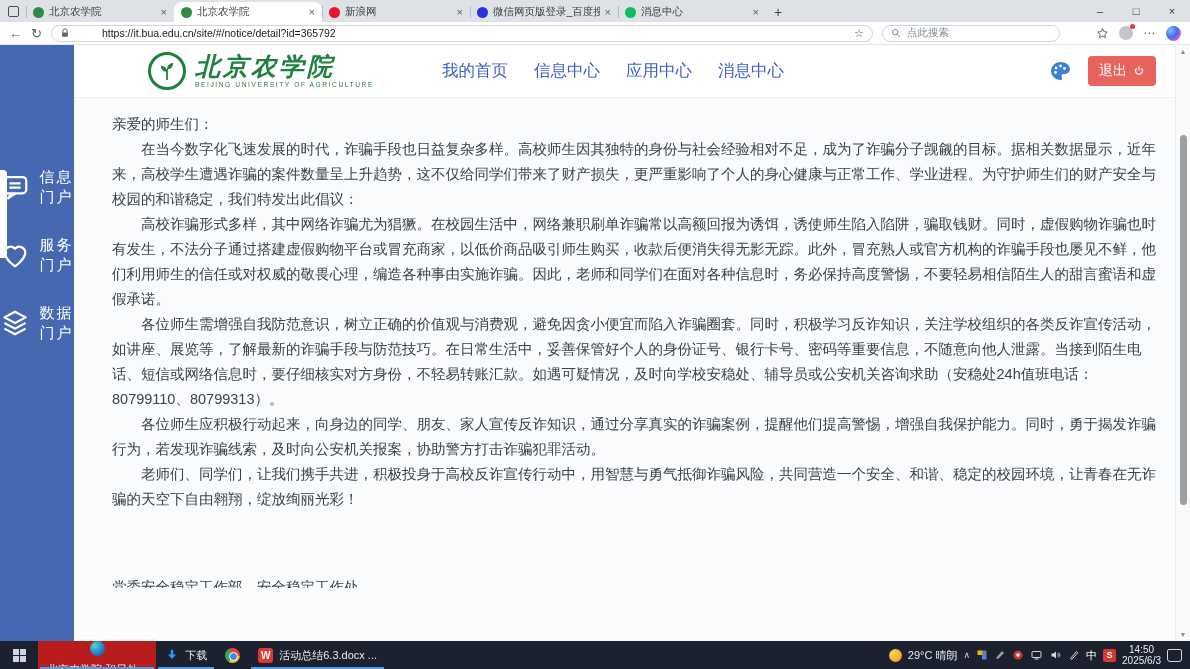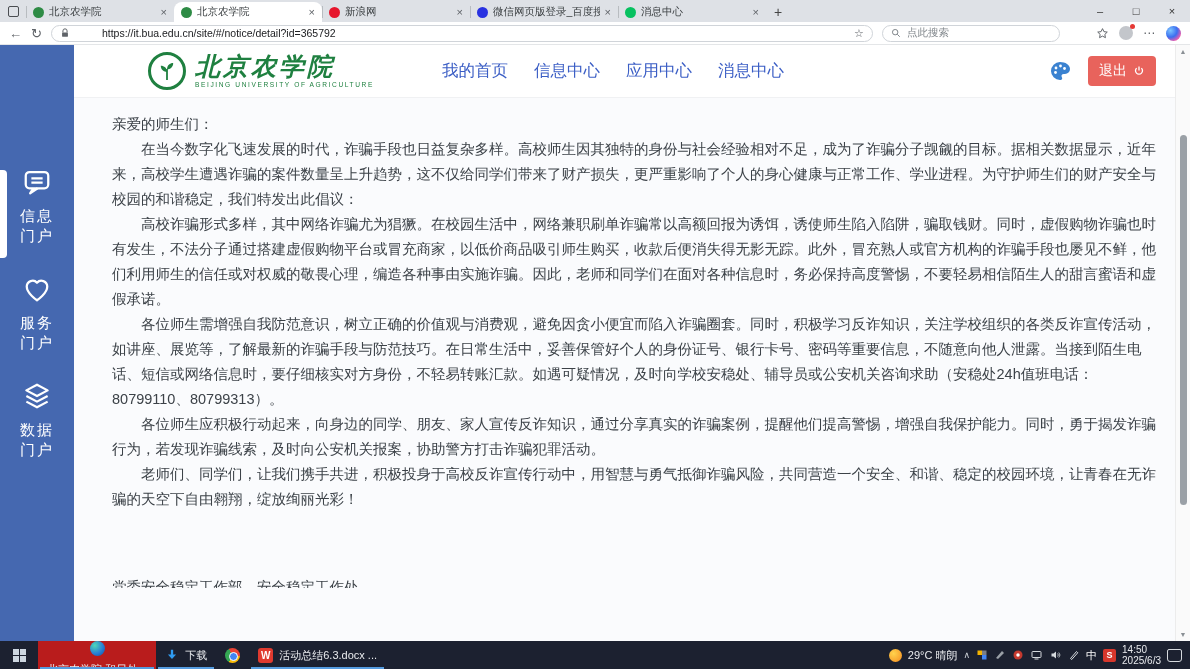--- a/index.html
+++ b/index.html
@@ -33,21 +33,21 @@
   .dots { color:#5f6368; font-size:12px; letter-spacing:1px; }
   .copilot { width:15px; height:15px; border-radius:50%;
              background:radial-gradient(circle at 30% 30%, #7cc4ff, #3b6ff0 45%, #e85fb0 75%, #f7b63c); }
 
   
   .page { position:absolute; top:45px; left:0; right:0; bottom:28px; background:#fafbfd; }
 
   .sidebar { position:absolute; left:0; top:0; width:74px; height:100%; background:#4568b0;
              display:flex; flex-direction:column; align-items:center; padding-top:122px; gap:28px; }
   .side-indicator { position:absolute; left:0; top:125px; width:7px; height:88px; background:#fff; border-radius:0 4px 4px 0; }
-  .side-item { display:flex; flex-direction:column; align-items:center; gap:9px; color:#fff; }
+  .side-item { display:flex; flex-direction:row; align-items:center; gap:9px; color:#fff; }
   .side-item .lbl { width:36px; font-size:15px; line-height:20px; text-align:center; letter-spacing:2px; }
 
   .main { position:absolute; left:74px; top:0; right:0; bottom:0; overflow:hidden; }
   .portal-header { height:53px; background:#fff; display:flex; align-items:center; padding:0 34px 0 74px; border-bottom:1px solid #f0f1f3; }
   .emblem { width:38px; height:38px; border-radius:50%; border:3px solid #1f8040; background:#fff;
             display:flex; align-items:center; justify-content:center; flex:0 0 auto; }
   .logo-text { margin-left:9px; }
   .logo-cn { font-family:"Liberation Serif","DejaVu Serif",serif; font-style:italic; font-weight:bold;
              font-size:25px; color:#1f8040; letter-spacing:3px; line-height:26px; }
   .logo-en { font-size:6.6px; color:#1f8040; letter-spacing:1.6px; margin-top:1px; }
@@ -83,21 +83,21 @@
   .chrome-ico::after { content:""; position:absolute; left:4px; top:4px; width:7px; height:7px; border-radius:50%; background:#4285f4; border:1.4px solid #fff; }
   .wps-ico { border-radius:3px; background:#e03a2f; color:#fff; font-size:10px; font-weight:bold; width:15px; height:15px;
              display:flex; align-items:center; justify-content:center; }
   .tray { margin-left:auto; display:flex; align-items:center; gap:6px; padding-right:8px; }
   .sun { width:13px; height:13px; border-radius:50%; background:radial-gradient(circle at 35% 35%, #ffd34d, #f58c1f); }
   .chev { font-size:9px; color:#cfd3d8; }
   .tray-ico { display:flex; align-items:center; justify-content:center; }
   .ime { font-size:11px; color:#fff; }
   .s-ico { width:13px; height:13px; border-radius:2px; background:#d7372c; color:#fff; font-size:9px; font-weight:bold;
            display:flex; align-items:center; justify-content:center; }
-  .clock { text-align:left; font-size:10px; line-height:11.5px; }
+  .clock { text-align:center; font-size:10px; line-height:11.5px; }
   .notif { width:15px; height:13px; border:1.4px solid #d6dade; border-radius:2px 2px 3px 3px; }
 </style>
 </head>
 <body>
 
 <div class="tabstrip">
   <div class="tab-actions">
       <span class="sq"></span>
     </div>
 

